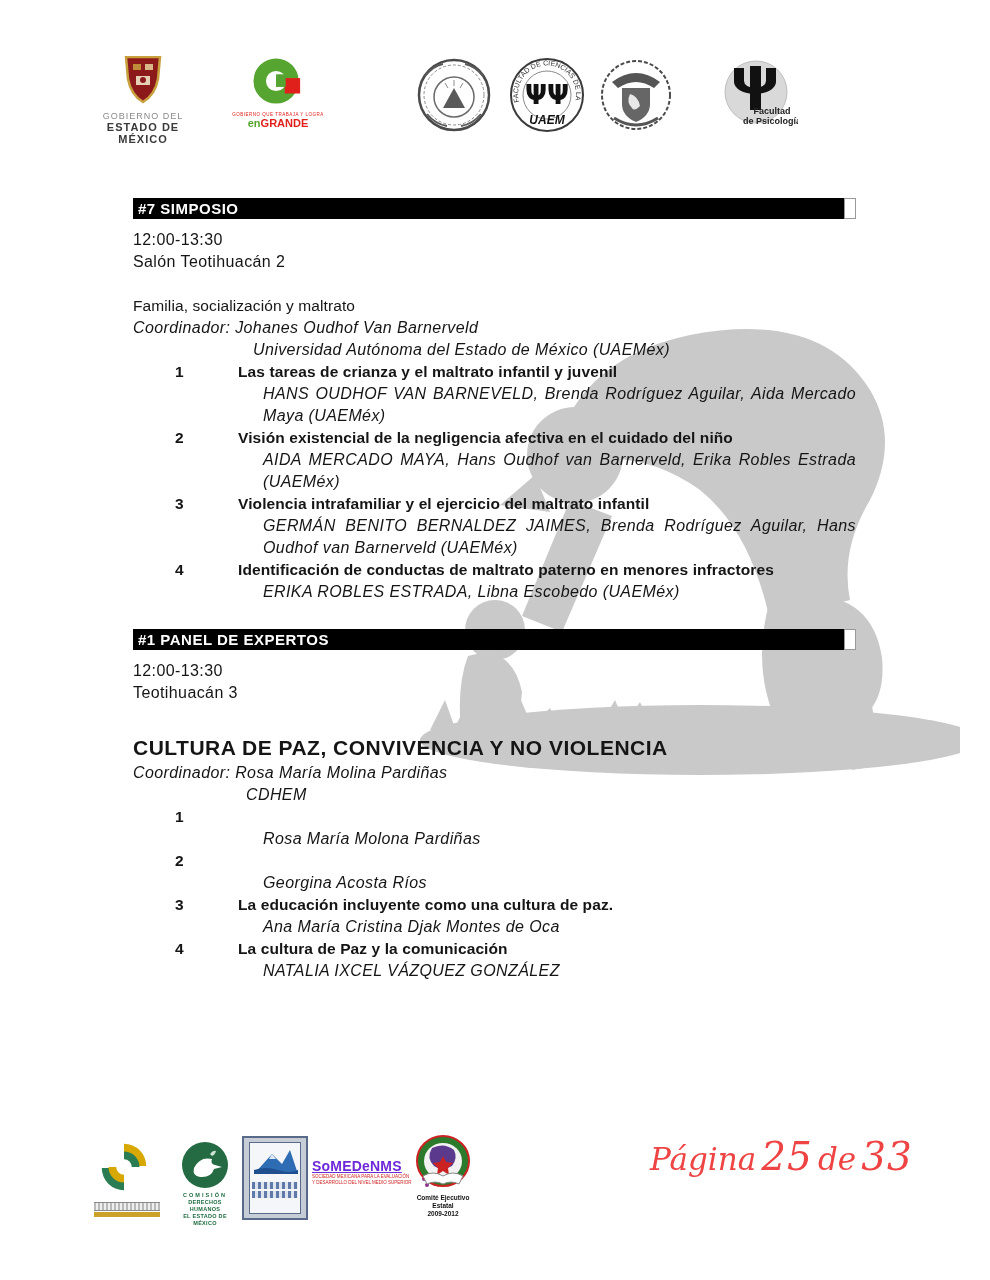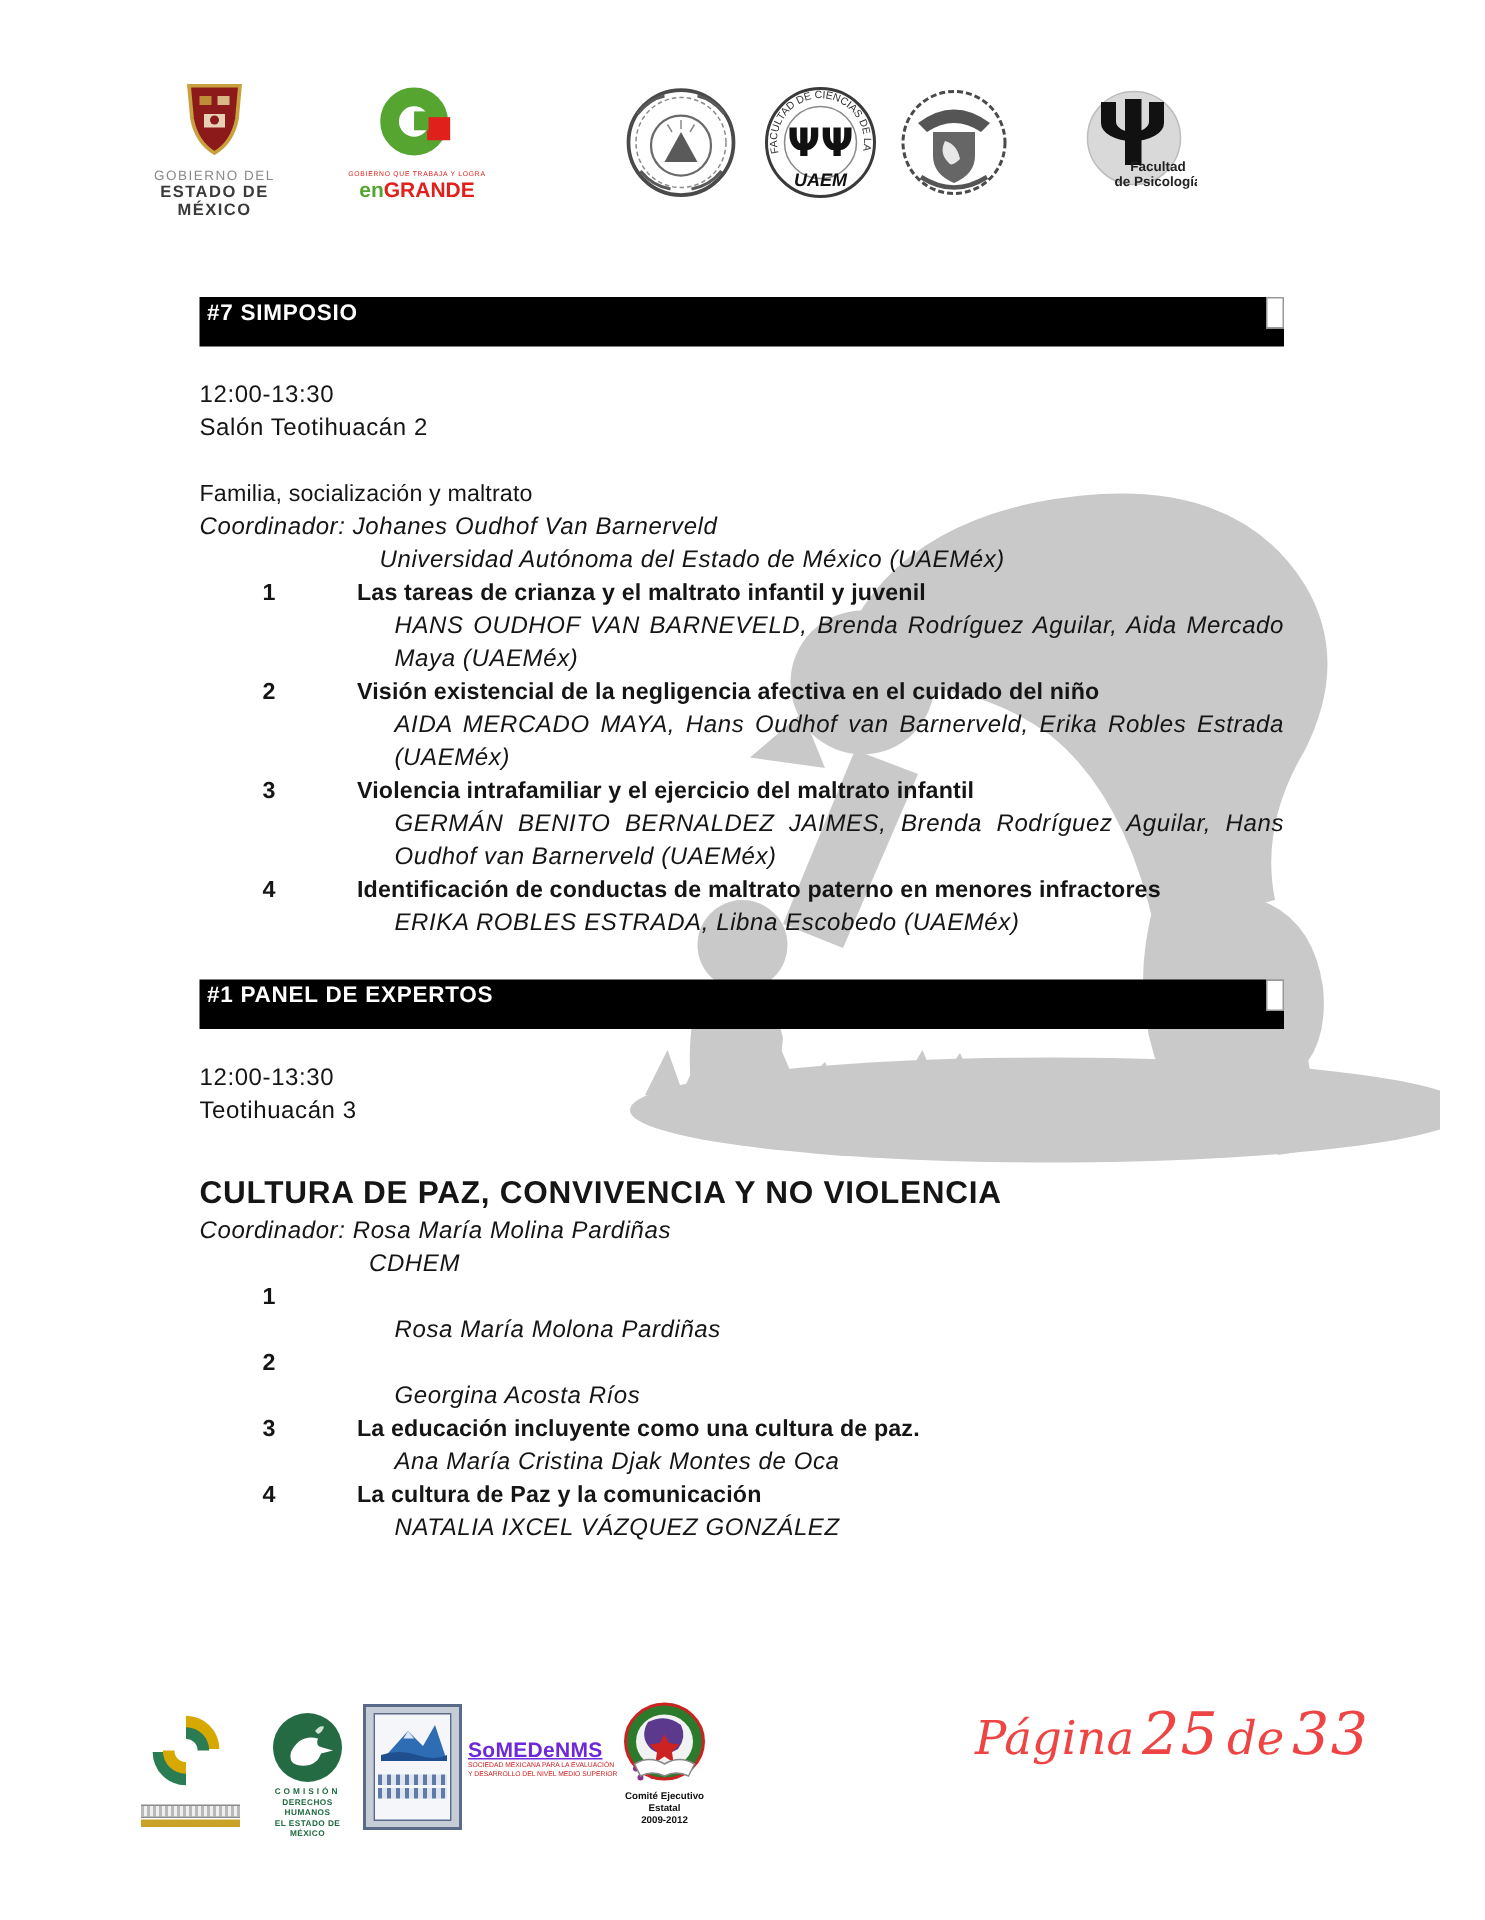--- a/index.html
+++ b/index.html
@@ -15,29 +15,29 @@
   }
   
   .watermark { position:absolute; left:400px; top:295px; width:560px; height:490px; z-index:0; }
   
   .hdr { position:absolute; top:52px; left:0; width:100%; height:90px; z-index:1; }
   .logo-gob { position:absolute; left:84px; top:4px; width:118px; text-align:center; }
   .logo-gob .l1 { font-size:9px; color:#8a8a8a; letter-spacing:1px; margin-top:3px; }
   .logo-gob .l2 { font-size:11px; color:#3a3a3a; font-weight:bold; letter-spacing:1px; }
   .logo-eng { position:absolute; left:228px; top:4px; width:100px; text-align:center; }
   .logo-eng .tag { font-size:4.5px; color:#e0201b; letter-spacing:.5px; margin-top:2px; white-space:nowrap; }
-  .logo-eng .big { font-size:14px; font-weight:bold; }
+  .logo-eng .big { font-size:11px; font-weight:bold; }
   .logo-eng .big .en { color:#56a531; } .logo-eng .big .gr { color:#e0201b; }
   .seal { position:absolute; top:4px; }
   
   .content { position:absolute; left:133px; top:198px; width:723px; z-index:2;
              font-size:16px; letter-spacing:.4px; line-height:22px; }
   .banner { position:relative; background:#000; color:#fff; font-weight:bold;
-            font-size:15px; letter-spacing:.5px; height:33px; line-height:21px;
-            padding-left:5px; margin-bottom:22px; }
+            font-size:15px; letter-spacing:.5px; height:21px; line-height:21px;
+            padding-left:5px; margin-bottom:10px; }
   .banner .endcap { position:absolute; right:0; top:0; width:12px; height:21px;
             background:#fff; border:1px solid #999; }
   .line { min-height:22px; }
   .sp { height:22px; }
   .bold { font-weight:normal; letter-spacing:.1px; font-size:15.5px; }
   .ital { font-style:italic; }
   .indent120 { padding-left:120px; }
   .indent113 { padding-left:113px; }
   .item { display:grid; grid-template-columns:105px 1fr; }
   .item-num { font-weight:bold; font-size:15.5px; padding-left:42px; }

